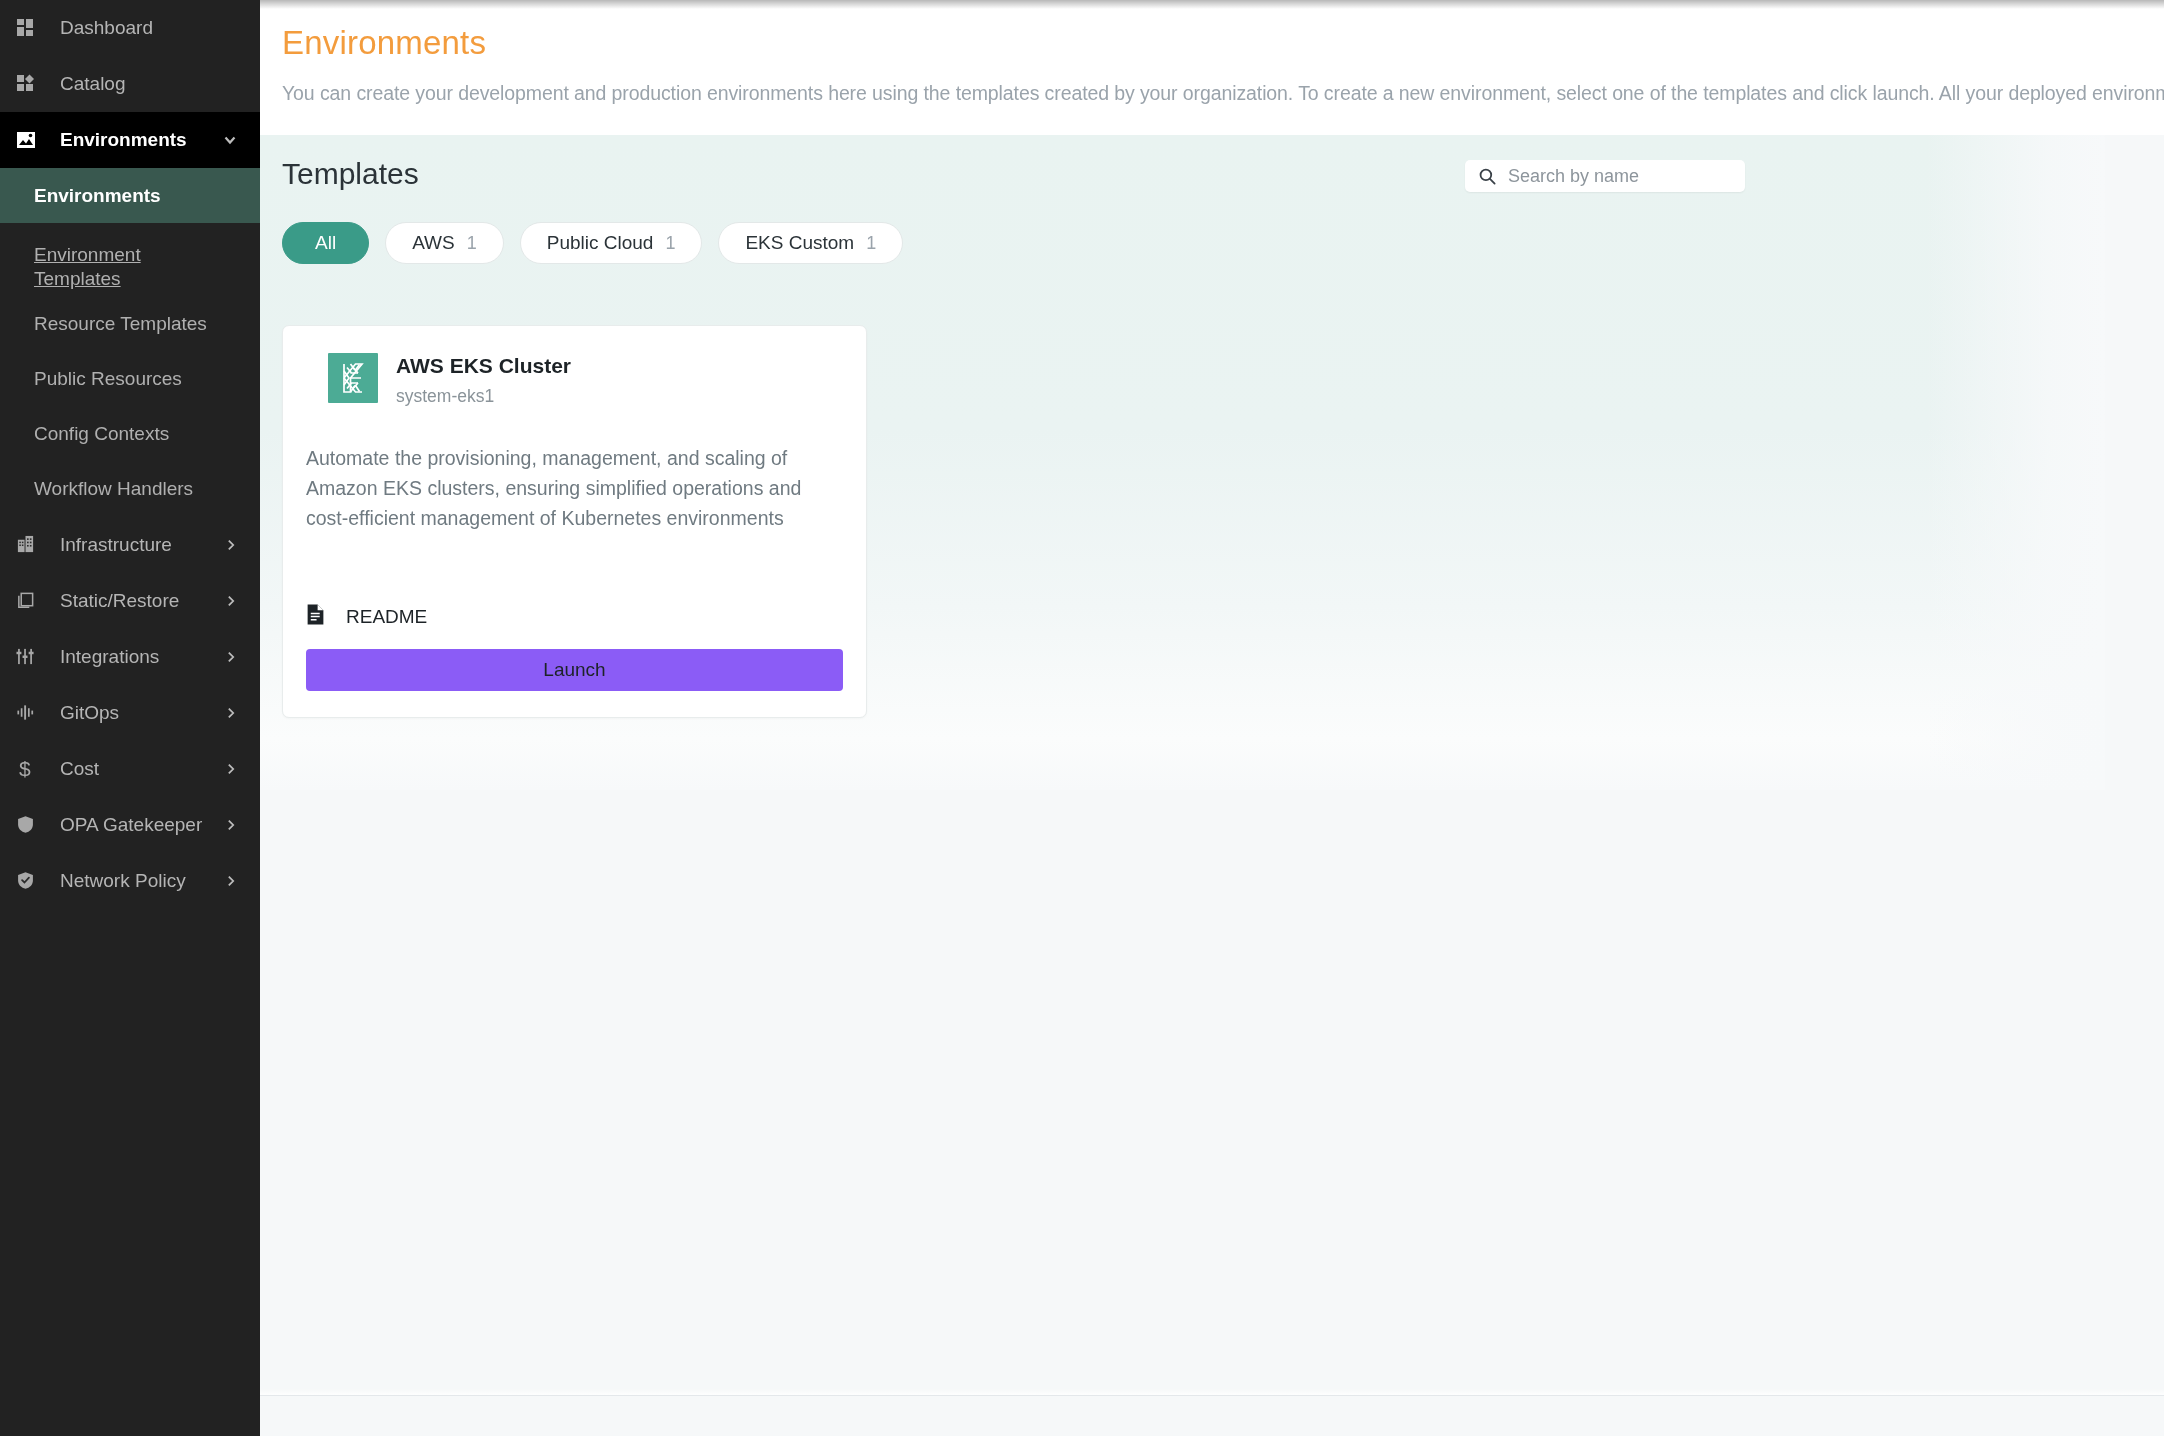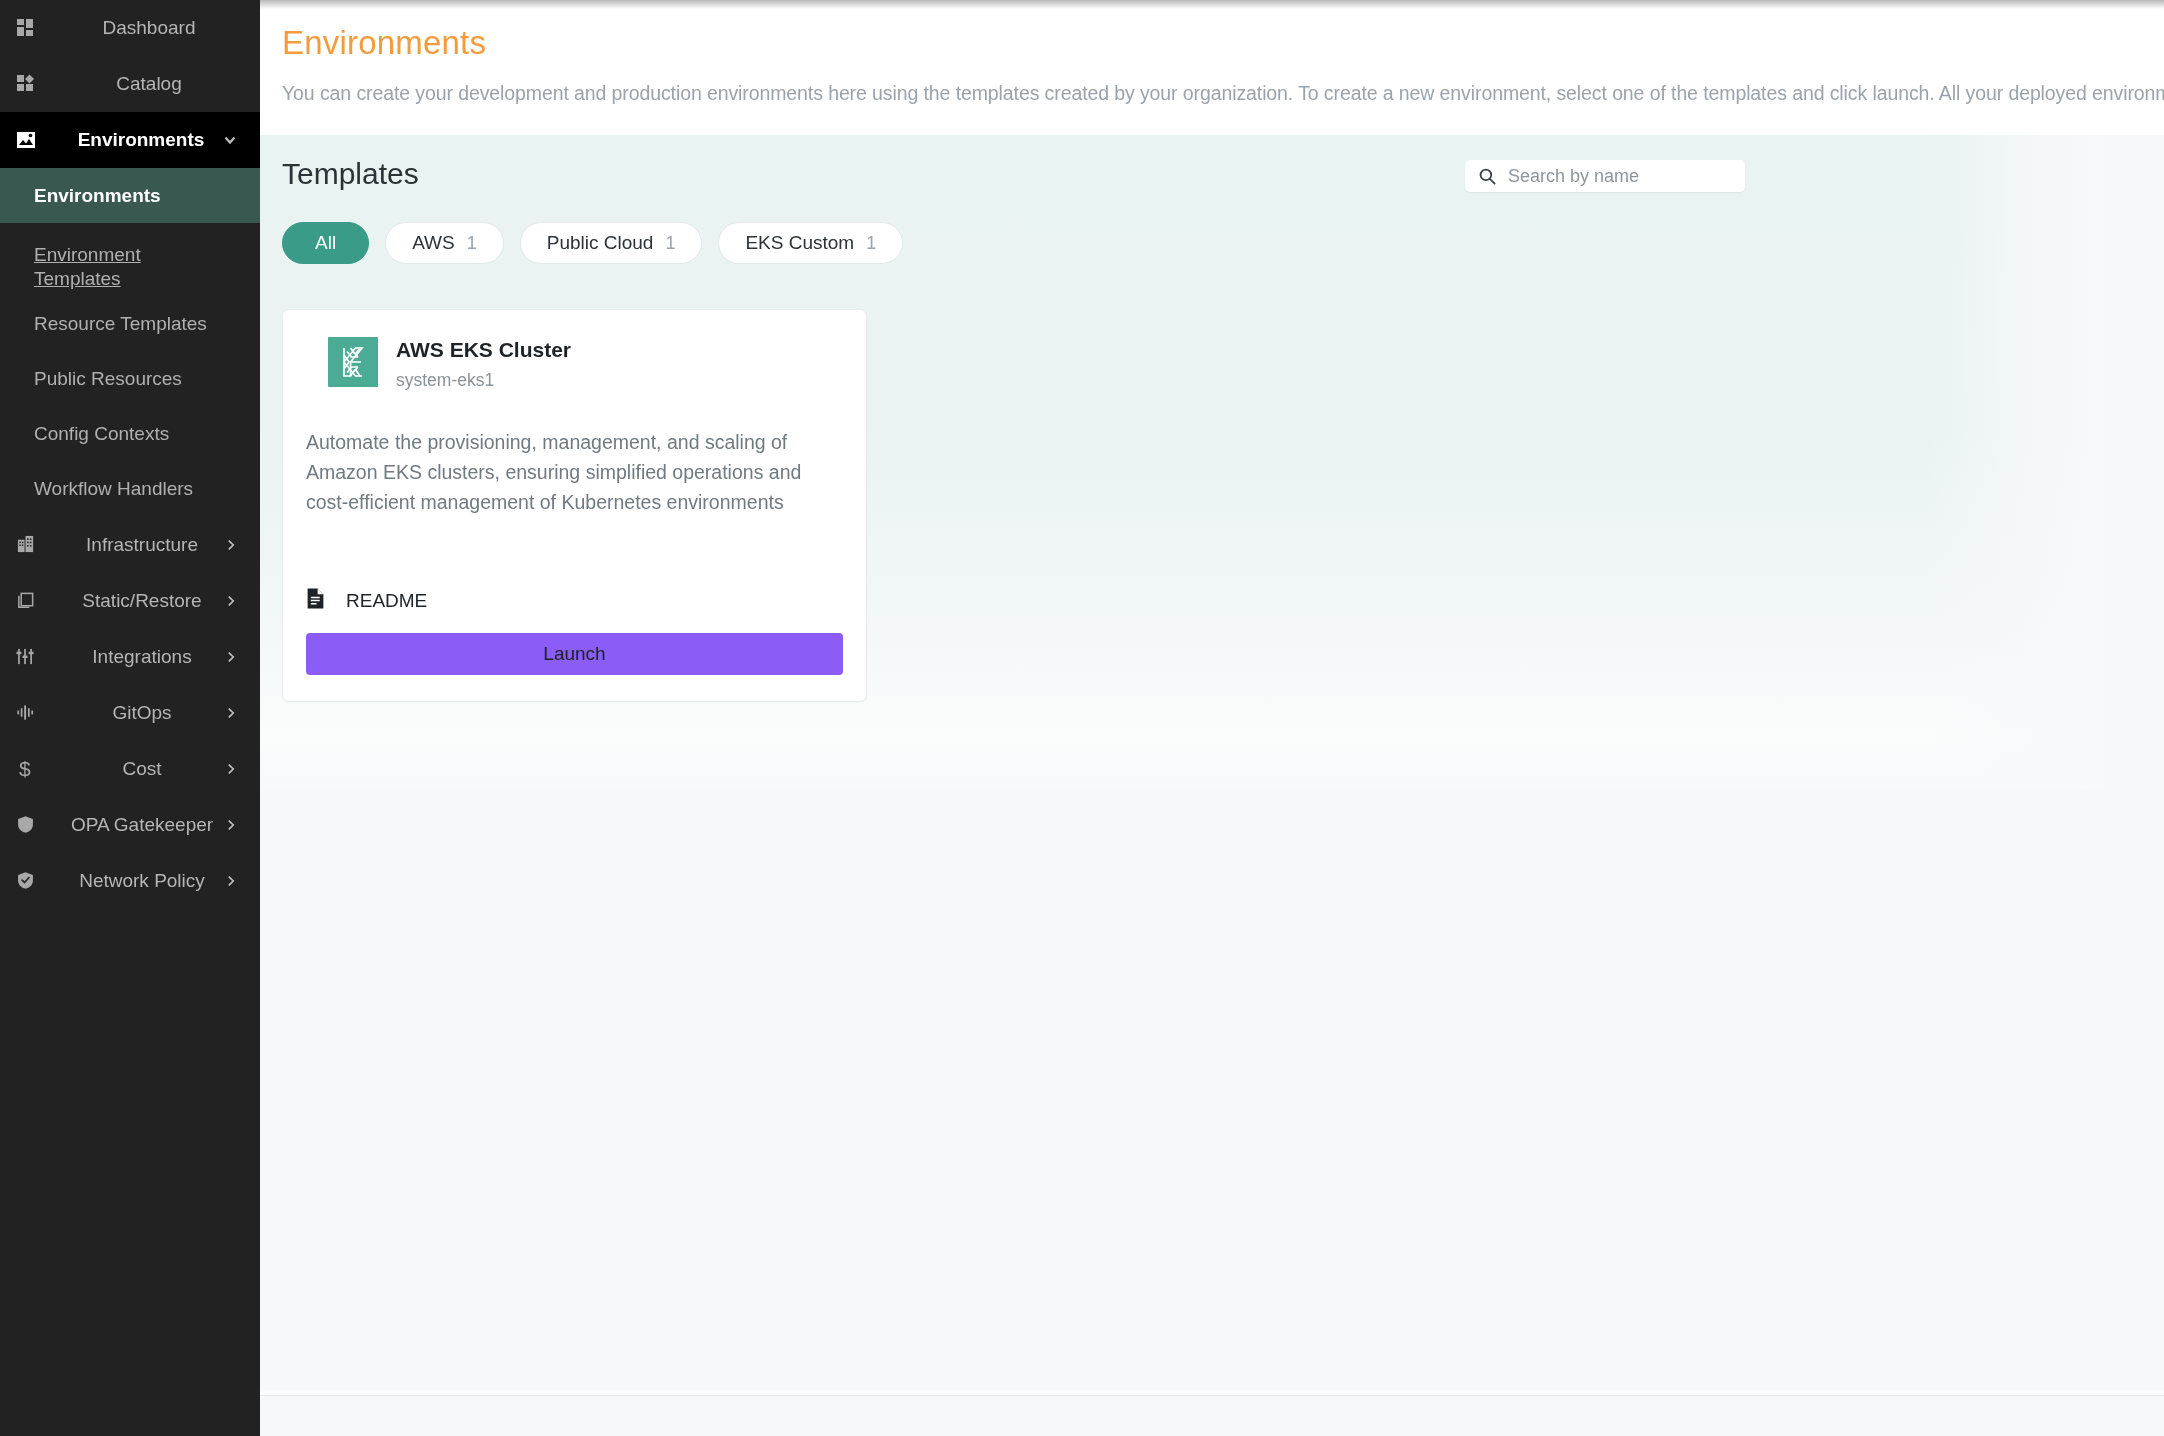--- a/index.html
+++ b/index.html
@@ -20,21 +20,20 @@
     z-index: 20;
   }
   .nav-item {
     display: flex; align-items: center;
     height: 56px;
     padding: 0 22px 0 16px;
     color: #b5b5b5;
     font-size: 19px;
     cursor: pointer;
     position: relative;
-    text-align: center;
   }
   .nav-item .nic {
     width: 28px; flex: 0 0 28px;
     display: flex; align-items: center; justify-content: flex-start;
     color: #a8a8a8;
   }
   .nav-item .nlabel { flex: 1; margin-left: 16px; white-space: nowrap; }
   .nav-item .chev { color: #bdbdbd; font-size: 15px; display:flex; align-items:center;}
   .nav-item.expanded {
     background: #000000;
@@ -150,21 +149,21 @@
   }
   .pill .cnt { color: #9aa3ab; margin-left: 12px; font-size: 18px; }
   .pill.selected {
     background: #3a9b88;
     color: #ffffff;
     border-color: #3a9b88;
     padding: 0 32px;
   }
 
   
-  .cards { position: absolute; left: 22px; top: 174px; display: flex; gap: 26px; z-index: 2;}
+  .cards { position: absolute; left: 22px; top: 190px; display: flex; gap: 26px; z-index: 2;}
   .tpl-card {
     width: 585px;
     background: #ffffff;
     border: 1px solid #e8ecec;
     border-radius: 7px;
     padding: 27px 23px 26px 23px;
     box-shadow: 0 1px 2px rgba(0,0,0,0.03);
   }
   .card-top { display: flex; align-items: flex-start; gap: 18px; padding-left: 22px;}
   .eks-icon {

